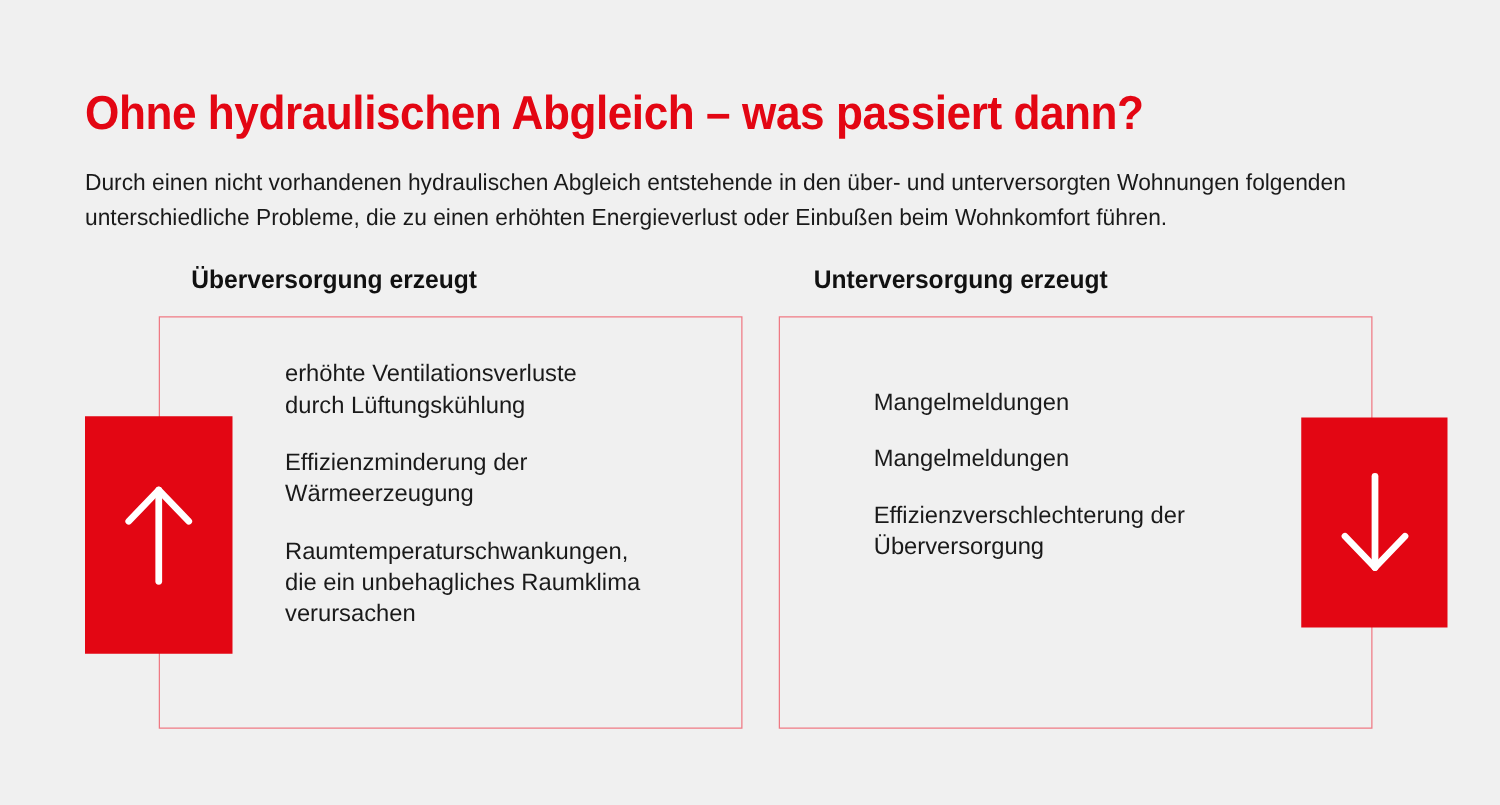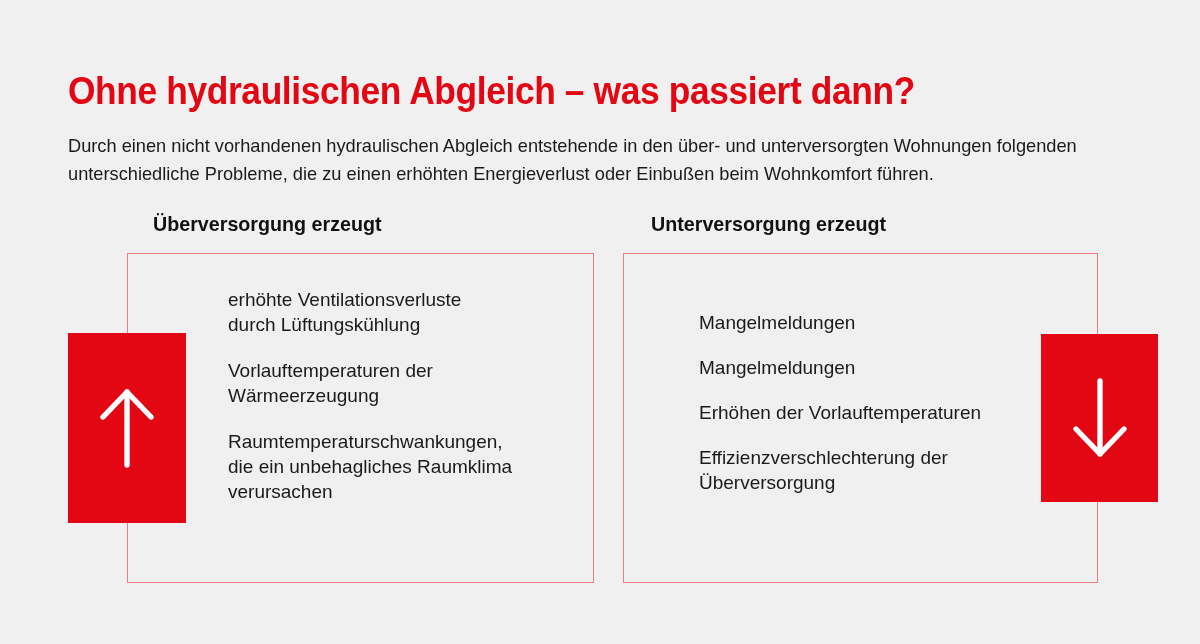--- a/index.html
+++ b/index.html
@@ -132,21 +132,21 @@
 
   <p class="page-subtitle">Durch einen nicht vorhandenen hydraulischen Abgleich entstehende in den über- und unterversorgten Wohnungen folgenden unterschiedliche Probleme, die zu einen erhöhten Energieverlust oder Einbußen beim Wohnkomfort führen.</p>
 
   <div class="col-heading left">Überversorgung erzeugt</div>
 
   <div class="content-box left"></div>
 
   <ul class="item-list list-left">
     <li>erhöhte Ventilationsverluste
 durch Lüftungskühlung</li>
-    <li>Vorlauftemperaturen der
+    <li>Effizienzminderung der
 Wärmeerzeugung</li>
     <li>Raumtemperaturschwankungen,
 die ein unbehagliches Raumklima
 verursachen</li>
   </ul>
 
   <div class="arrow-block up">
     <span>
       <svg width="62" height="84" viewBox="0 0 62 84" aria-hidden="true">
         <g fill="none" stroke="#ffffff" stroke-width="5.4" stroke-linecap="round" stroke-linejoin="round">
@@ -157,21 +157,20 @@
     </span>
   </div>
 
   <div class="col-heading right">Unterversorgung erzeugt</div>
 
   <div class="content-box right"></div>
 
   <ul class="item-list list-right">
     <li>Mangelmeldungen</li>
     <li>Mangelmeldungen</li>
-    <li>Erhöhen der Vorlauftemperaturen</li>
     <li>Effizienzverschlechterung der
 Überversorgung</li>
   </ul>
 
   <div class="arrow-block down">
     <span>
       <svg width="62" height="84" viewBox="0 0 62 84" aria-hidden="true">
         <g fill="none" stroke="#ffffff" stroke-width="5.4" stroke-linecap="round" stroke-linejoin="round">
           <line x1="31" y1="5" x2="31" y2="78"></line>
           <polyline points="7,53 31,78 55,53"></polyline>

